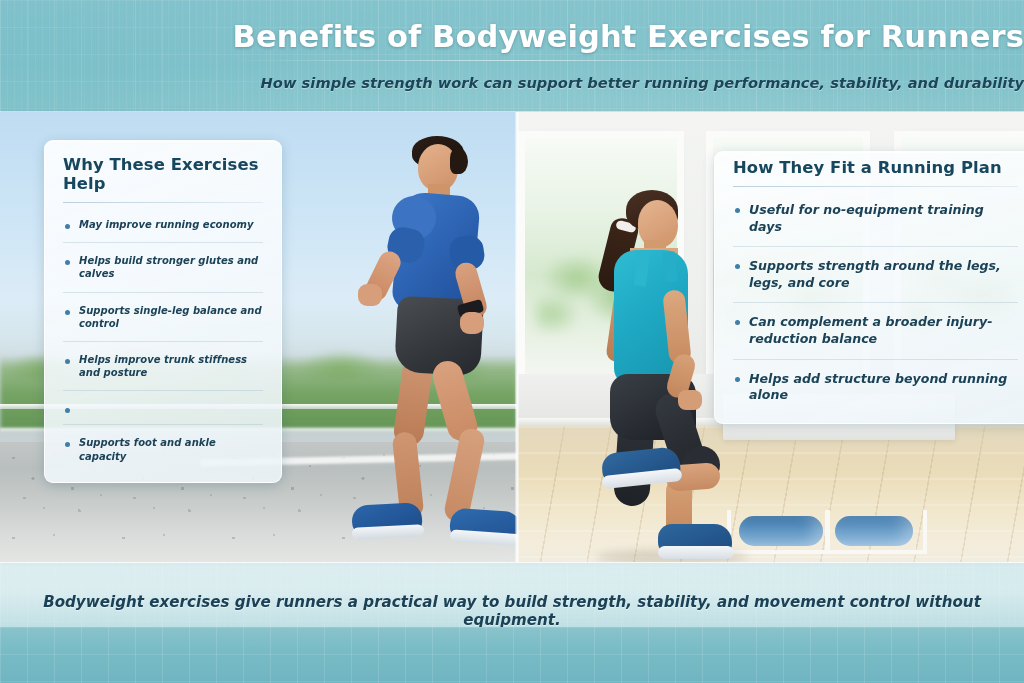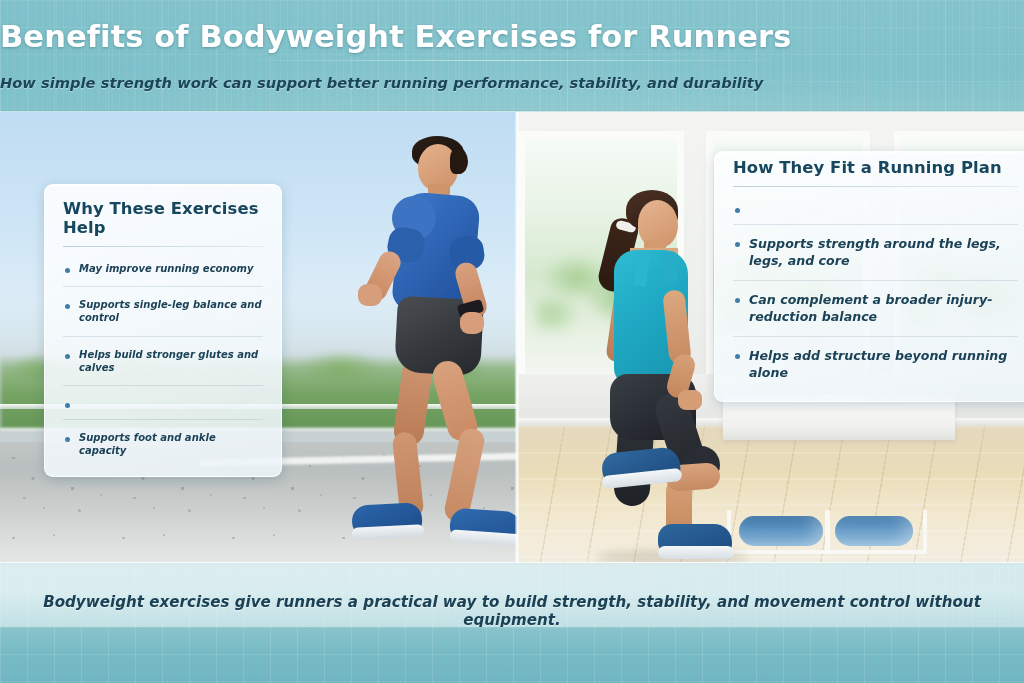--- a/index.html
+++ b/index.html
@@ -33,21 +33,21 @@
       radial-gradient(140% 90% at 50% 46%, rgba(255,255,255,0.30) 0%, rgba(255,255,255,0.06) 45%, rgba(255,255,255,0) 72%);
     pointer-events: none;
   }
 
   
   .header {
     position: absolute;
     left: 0; top: 0;
     width: 1024px;
     height: 112px;
-    text-align: left;
+    text-align: right;
   }
   .header-sheen {
     position: absolute;
     left: 0; top: 0; right: 0; bottom: 0;
     background: linear-gradient(180deg, rgba(255,255,255,0.10) 0%, rgba(255,255,255,0.00) 60%);
     pointer-events: none;
   }
   .title {
     position: absolute;
     left: 0; right: 0; top: 19px;
@@ -306,21 +306,21 @@
 
   
   .panel {
     position: absolute;
     background: linear-gradient(160deg, rgba(253,254,255,0.93) 0%, rgba(244,249,252,0.90) 55%, rgba(236,244,249,0.89) 100%);
     border: 1px solid rgba(255,255,255,0.85);
     border-radius: 9px;
     box-shadow: 0 3px 12px rgba(35,80,98,0.22), inset 0 1px 0 rgba(255,255,255,0.85);
     box-sizing: border-box;
   }
-  .panel-left  { left: 44px;  top: 140px; width: 238px; padding: 14px 18px 16px 18px; margin-top: 44px; }
+  .panel-left  { left: 44px;  top: 140px; width: 238px; padding: 14px 18px 16px 18px; }
   .panel-right { left: 714px; top: 151px; width: 323px; padding: 6px 18px 16px 18px; }
 
   .panel-title {
     font-size: 16.4px;
     font-weight: 700;
     color: #17475e;
     letter-spacing: 0.1px;
     padding-bottom: 9px;
   }
   .panel-title-rule {
@@ -495,42 +495,47 @@
   <div class="panel panel-left">
     <div class="panel-title">Why These Exercises Help</div>
     <div class="panel-title-rule"></div>
     <ul class="panel-list">
       <li class="panel-item">
         <span class="bullet"></span>
         <span class="item-text">May improve running economy</span>
       </li>
       <li class="panel-item">
         <span class="bullet"></span>
+        <span class="item-text">Helps build stronger glutes and calves</span>
+      </li>
+      <li class="panel-item">
+        <span class="bullet"></span>
         <span class="item-text">Supports single-leg balance and control</span>
       </li>
       <li class="panel-item">
         <span class="bullet"></span>
-        <span class="item-text">Helps build stronger glutes and calves</span>
+        <span class="item-text">Helps improve trunk stiffness and posture</span>
       </li>
       <li class="panel-item">
         <span class="bullet"></span>
       </li>
       <li class="panel-item">
         <span class="bullet"></span>
         <span class="item-text">Supports foot and ankle capacity</span>
       </li>
     </ul>
   </div>
 
   <div class="panel panel-right">
     <div class="panel-title">How They Fit a Running Plan</div>
     <div class="panel-title-rule"></div>
     <ul class="panel-list">
       <li class="panel-item">
         <span class="bullet"></span>
+        <span class="item-text">Useful for no-equipment training days</span>
       </li>
       <li class="panel-item">
         <span class="bullet"></span>
         <span class="item-text">Supports strength around the legs, legs, and core</span>
       </li>
       <li class="panel-item">
         <span class="bullet"></span>
         <span class="item-text">Can complement a broader injury-reduction balance</span>
       </li>
       <li class="panel-item">

